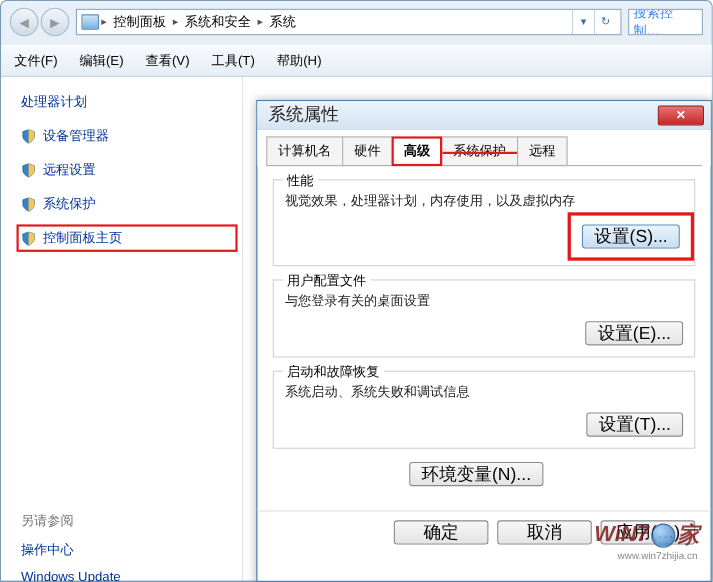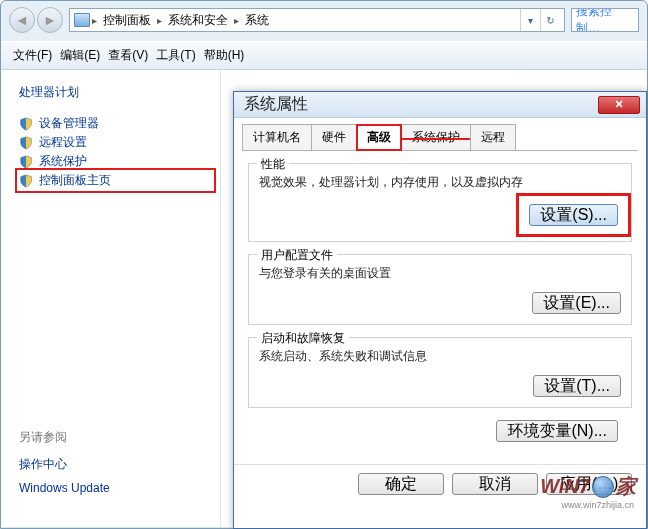--- a/index.html
+++ b/index.html
@@ -82,21 +82,21 @@
     overflow: hidden;
   }
   
   
   .menu-bar {
     background: linear-gradient(#f7fafd, #e5edf5);
     border-top: 1px solid #fff;
     border-bottom: 1px solid #c5d5e2;
     display: flex;
     padding: 3px 8px;
-    gap: 0;
+    gap: 12px;
   }
   .menu-item { padding: 2px 4px; }
   
   
   .content-area {
     display: flex;
     height: calc(100% - 70px);
     background: #fff;
   }
   
@@ -105,21 +105,21 @@
     width: 220px;
     padding: 14px 10px 10px 18px;
     background: #fff;
     border-right: 1px solid #e0e6ee;
   }
   .panel-home {
     color: #003399;
     margin-bottom: 14px;
     font-size: 12px;
   }
-  .panel-links { display: flex; flex-direction: column; gap: 2px; }
+  .panel-links { display: flex; flex-direction: column; gap: 14px; }
   .panel-link {
     display: flex;
     align-items: center;
     gap: 6px;
     color: #003399;
   }
   .panel-link .shield { width: 14px; height: 14px; }
   .highlight-red {
     border: 2px solid #e21a1a;
     padding: 2px 4px 2px 2px;
@@ -250,21 +250,21 @@
     padding: 8px 10px;
     margin: -8px -10px -6px 0;
   }
   .perf-btn {
     background: linear-gradient(#eaf3fb, #c7ddf1);
     border: 1px solid #5b8ab8;
   }
   
   .env-row {
     display: flex;
-    justify-content: flex-end;
+    justify-content: center;
     margin: 6px 14px 10px 0;
   }
   
   .dialog-buttons {
     display: flex;
     justify-content: flex-end;
     gap: 8px;
     padding: 8px 14px 10px 0;
     border-top: 1px solid #e0e0e0;
     margin-top: 4px;

